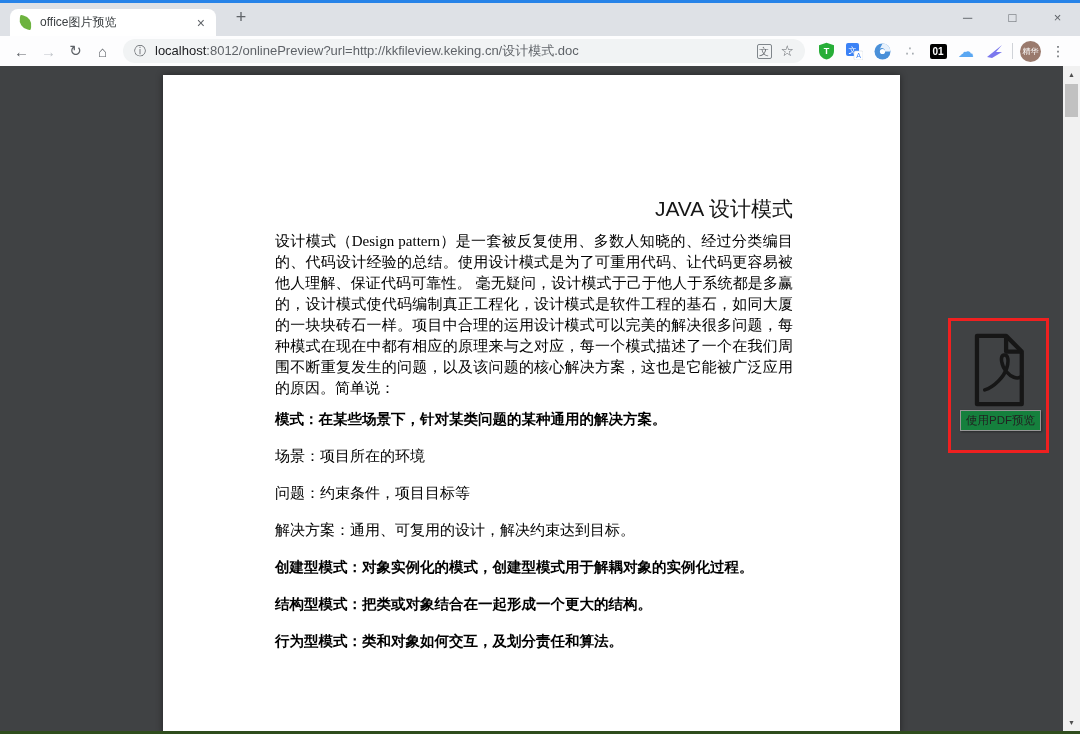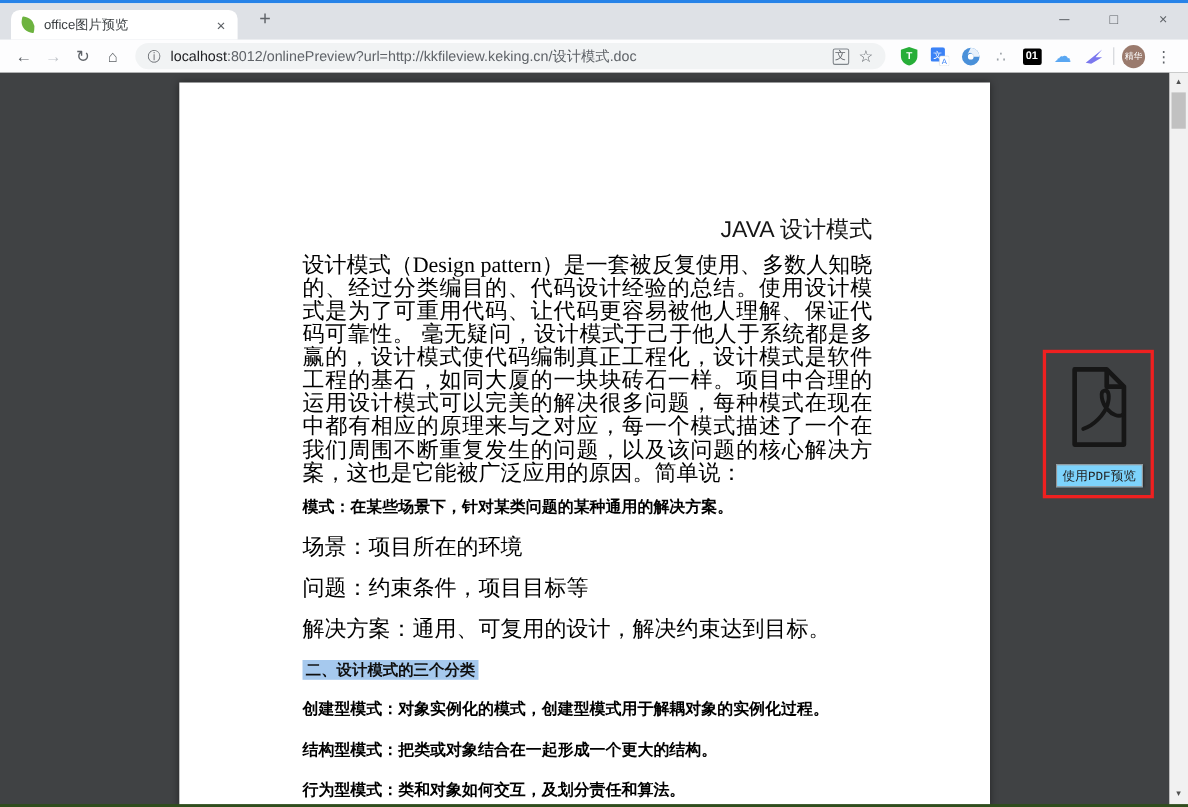--- a/index.html
+++ b/index.html
@@ -46,40 +46,40 @@
   
   .content { position:absolute; top:66px; left:0; right:0; bottom:0; background:#404244; }
   .page { position:absolute; left:163px; top:9px; width:737px; height:calc(100% - 9px);
           background:#fff; box-shadow:0 0 7px rgba(0,0,0,0.45); overflow:hidden; }
   .doc { padding:119px 107px 0 112px; color:#000; }
   .doc-title { font-family:"Liberation Sans", sans-serif; font-size:21px; line-height:29px;
                text-align:right; color:#161616; margin-bottom:8px; font-weight:400; }
   .b-h2 { margin-bottom:16px; }
   .b-h2 span { background:#a6c9ee; font-family:"Liberation Sans", sans-serif; font-weight:700;
                font-size:14px; line-height:20px; padding:1px 3px; color:#101010; }
-  .b-p { font-family:"Liberation Serif","DejaVu Serif",serif; font-size:20px; line-height:21px;
+  .b-p { font-family:"Liberation Serif","DejaVu Serif",serif; font-size:15px; line-height:21px;
          text-align:justify; margin-bottom:16px; }
   .b-p.long { margin-bottom:10px; }
   .b-bold { font-family:"Liberation Sans", sans-serif; font-weight:700; font-size:14.5px;
             line-height:21px; margin-bottom:16px; }
 
   
   .scrollbar { position:absolute; right:0; top:0; width:17px; height:100%; background:#f1f1f1; }
   .sb-arrow { position:absolute; left:0; width:17px; height:15px; text-align:center; font-size:7px;
               color:#505050; line-height:15px; }
   .sb-up { top:1px; } .sb-down { bottom:4px; }
   .sb-thumb { position:absolute; top:18px; left:2px; width:13px; height:33px; background:#c1c1c1; }
 
   
   .pdf-box { position:absolute; left:948px; top:252px; width:101px; height:135px;
              border:3px solid #ef2020; }
   .pdf-box svg { display:block; margin:11px auto 0 auto; }
-  .pdf-tooltip { position:absolute; left:9px; top:101px; background:#7dd3fc; border:1px solid #979797;
+  .pdf-tooltip { position:absolute; left:9px; top:89px; background:#15803d; border:1px solid #979797;
                  font-size:11.5px; color:#222; padding:2px 5px; white-space:nowrap;
-                 box-shadow:1px 1px 2px rgba(0,0,0,0.4);font-family:Liberation Mono, monospace; }
+                 box-shadow:1px 1px 2px rgba(0,0,0,0.4); }
 
   
   .watermark { position:absolute; left:850px; top:591px; display:flex; align-items:center; gap:6px;
                pointer-events:none; }
   .wm-text { color:#ededed; font-size:30px; letter-spacing:1px; }
 
   .bottom-strip { position:absolute; left:0; right:0; bottom:0; height:3px; background:#2f4d1d; z-index:9; }
 </style>
 </head>
 <body>
@@ -157,21 +157,20 @@
   <div class="content">
 
     <div class="page">
       <div class="doc">
         <div class="doc-title">JAVA 设计模式</div>
         <div class="b-p long">设计模式（Design pattern）是一套被反复使用、多数人知晓的、经过分类编目的、代码设计经验的总结。使用设计模式是为了可重用代码、让代码更容易被他人理解、保证代码可靠性。 毫无疑问，设计模式于己于他人于系统都是多赢的，设计模式使代码编制真正工程化，设计模式是软件工程的基石，如同大厦的一块块砖石一样。项目中合理的运用设计模式可以完美的解决很多问题，每种模式在现在中都有相应的原理来与之对应，每一个模式描述了一个在我们周围不断重复发生的问题，以及该问题的核心解决方案，这也是它能被广泛应用的原因。简单说：</div>
         <div class="b-bold">模式：在某些场景下，针对某类问题的某种通用的解决方案。</div>
         <div class="b-p">场景：项目所在的环境</div>
         <div class="b-p">问题：约束条件，项目目标等</div>
         <div class="b-p">解决方案：通用、可复用的设计，解决约束达到目标。</div>
-        <div class="b-h2"><span>二、设计模式的三个分类</span></div>
         <div class="b-bold">创建型模式：对象实例化的模式，创建型模式用于解耦对象的实例化过程。</div>
         <div class="b-bold">结构型模式：把类或对象结合在一起形成一个更大的结构。</div>
         <div class="b-bold">行为型模式：类和对象如何交互，及划分责任和算法。</div>
 
       </div>
     </div>
 
     <div class="scrollbar">
       <div class="sb-arrow sb-up">▲</div>
       <div class="sb-thumb"></div>

